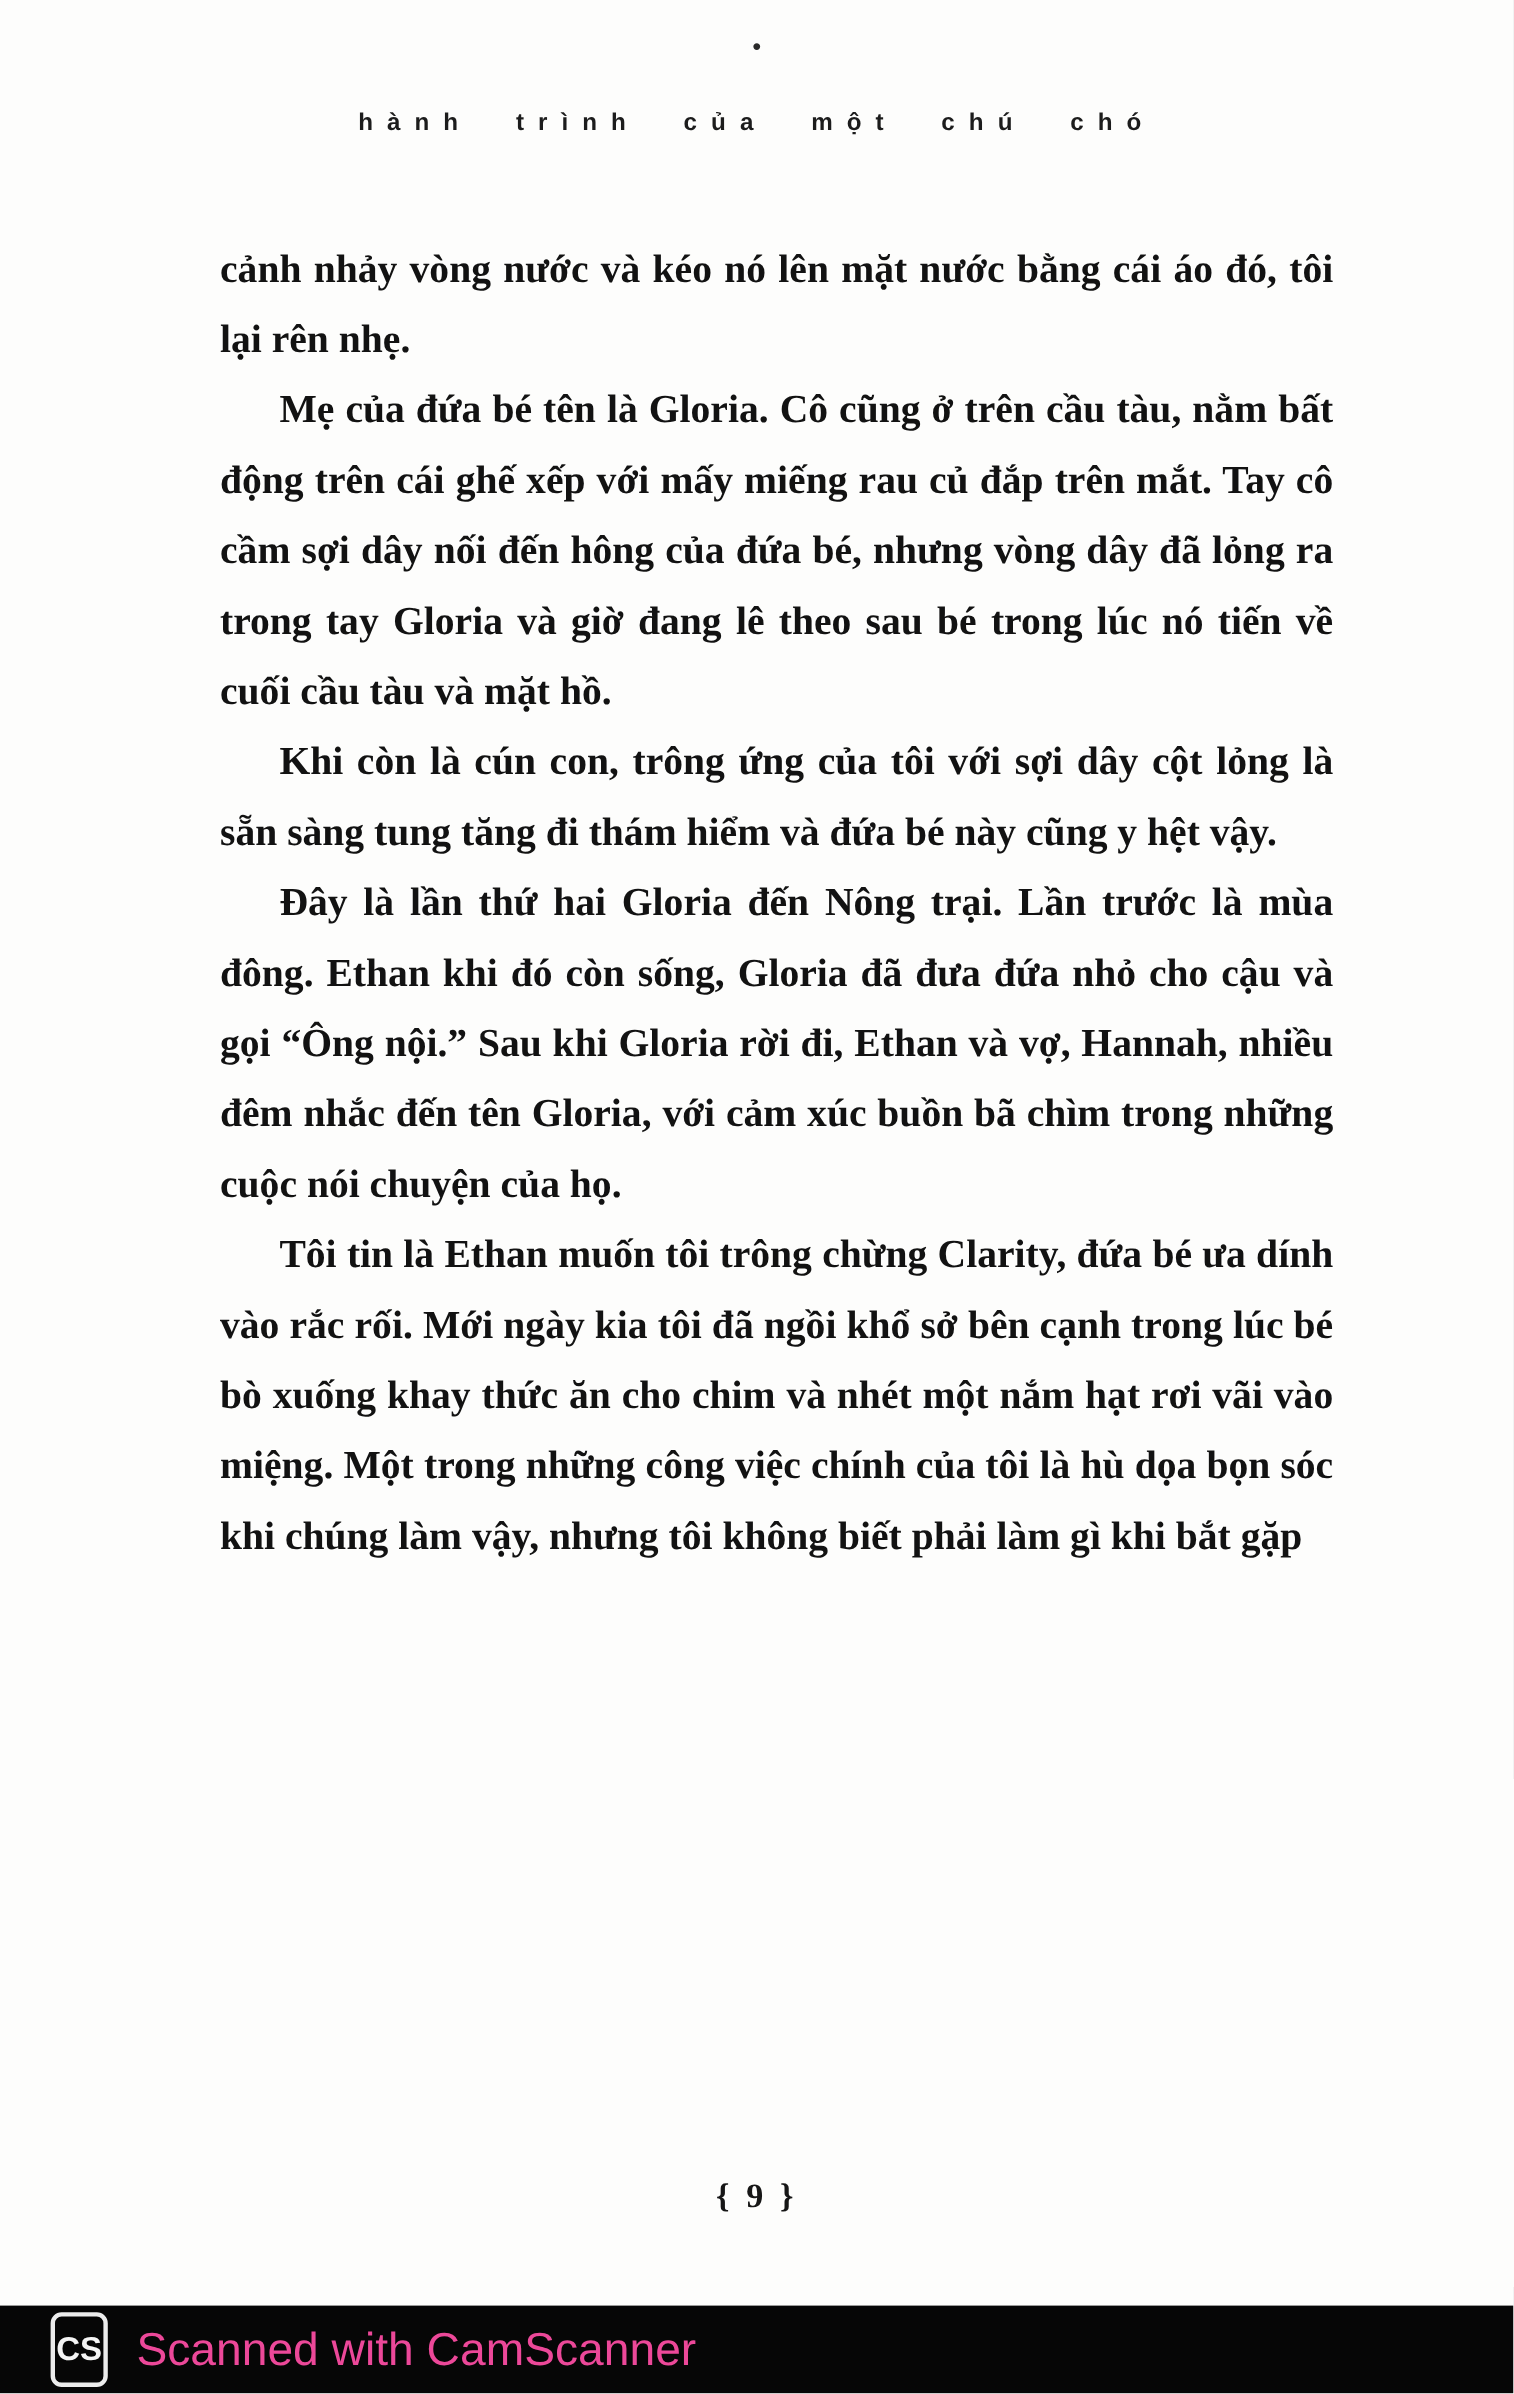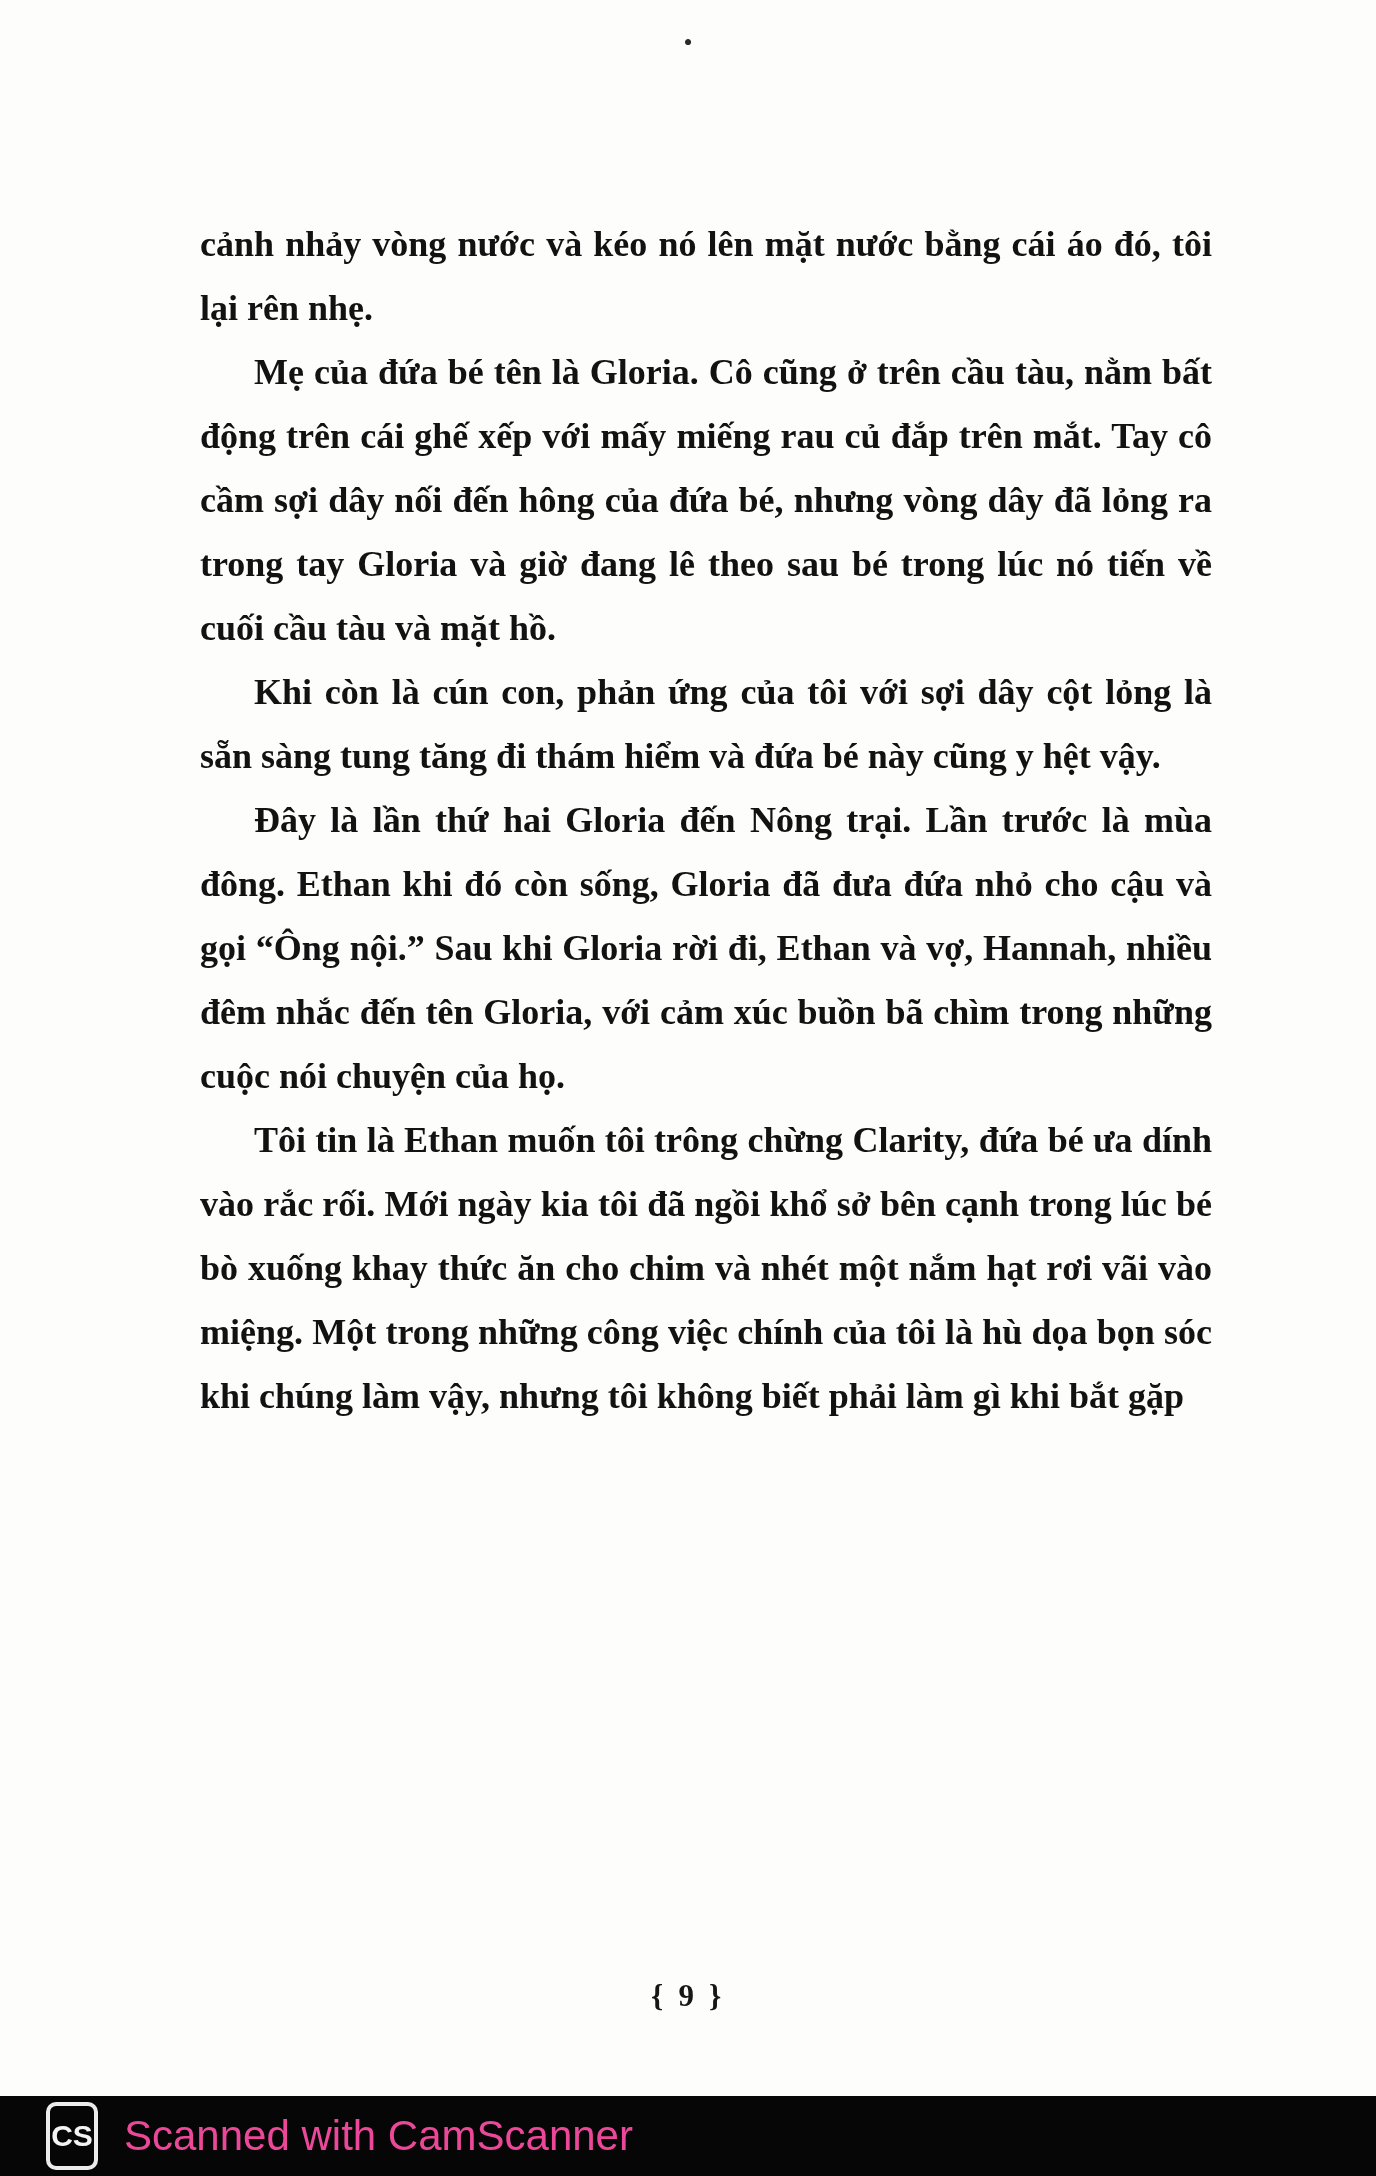--- a/index.html
+++ b/index.html
@@ -92,25 +92,26 @@
     white-space: nowrap;
   }
 </style>
 </head>
 <body>
 
 <div class="page">
 
   <div class="top-mark">•</div>
 
+  <div class="running-head">hành trình của một chú chó</div>
 
   <div class="body-text">
     <p class="para">cảnh nhảy vòng nước và kéo nó lên mặt nước bằng cái áo đó, tôi lại rên nhẹ.</p>
     <p class="para indent">Mẹ của đứa bé tên là Gloria. Cô cũng ở trên cầu tàu, nằm bất động trên cái ghế xếp với mấy miếng rau củ đắp trên mắt. Tay cô cầm sợi dây nối đến hông của đứa bé, nhưng vòng dây đã lỏng ra trong tay Gloria và giờ đang lê theo sau bé trong lúc nó tiến về cuối cầu tàu và mặt hồ.</p>
-    <p class="para indent">Khi còn là cún con, phản ứng của tôi với sợi dây cột lỏng là sẵn sàng tung tăng đi thám hiểm và đứa bé này cũng y hệt vậy.</p>
+    <p class="para indent">Khi còn là cún con, trông ứng của tôi với sợi dây cột lỏng là sẵn sàng tung tăng đi thám hiểm và đứa bé này cũng y hệt vậy.</p>
     <p class="para indent">Đây là lần thứ hai Gloria đến Nông trại. Lần trước là mùa đông. Ethan khi đó còn sống, Gloria đã đưa đứa nhỏ cho cậu và gọi “Ông nội.” Sau khi Gloria rời đi, Ethan và vợ, Hannah, nhiều đêm nhắc đến tên Gloria, với cảm xúc buồn bã chìm trong những cuộc nói chuyện của họ.</p>
     <p class="para indent">Tôi tin là Ethan muốn tôi trông chừng Clarity, đứa bé ưa dính vào rắc rối. Mới ngày kia tôi đã ngồi khổ sở bên cạnh trong lúc bé bò xuống khay thức ăn cho chim và nhét một nắm hạt rơi vãi vào miệng. Một trong những công việc chính của tôi là hù dọa bọn sóc khi chúng làm vậy, nhưng tôi không biết phải làm gì khi bắt gặp</p>
   </div>
 
   <div class="page-number">{ 9 }</div>
 
   <div class="scan-bar">
     <div class="cs-logo">CS</div>
     <div class="scan-text">Scanned with CamScanner</div>
   </div>

